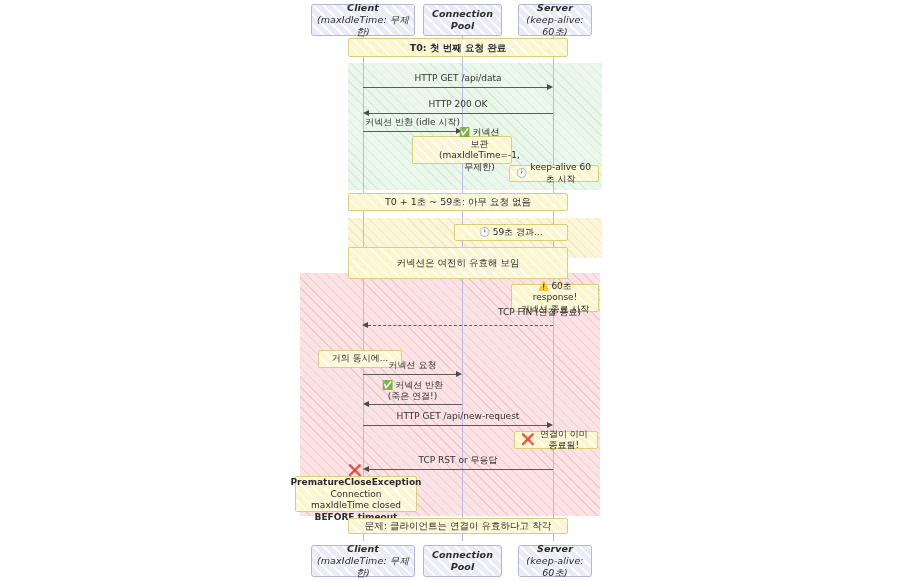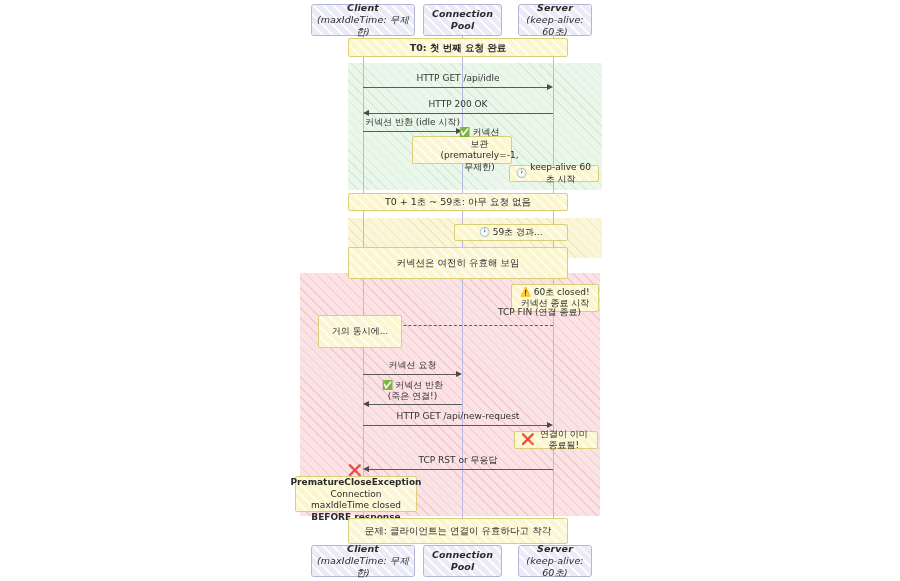--- a/index.html
+++ b/index.html
@@ -127,37 +127,37 @@
   </div>
   <div class="actor" style="left:518px;top:4px;width:74px;height:32px;">
     <span class="l1">Server</span>
     <span class="l2">(keep-alive: 60초)</span>
   </div>
 
   <div class="note wide" style="left:348px;top:38px;width:220px;height:19px;justify-content:center;">
     <span class="em">T0: 첫 번째 요청 완료</span>
   </div>
 
-  <div class="msg-label" style="left:363px;top:73px;width:190px;">HTTP GET /api/idle</div>
+  <div class="msg-label" style="left:363px;top:73px;width:190px;">HTTP GET /api/data</div>
   <div class="arrow-line" style="left:363px;top:87px;width:184px;"></div>
   <div class="arrow-head right" style="left:547px;top:84px;"></div>
 
   <div class="msg-label" style="left:363px;top:99px;width:190px;">HTTP 200 OK</div>
   <div class="arrow-line" style="left:369px;top:113px;width:184px;"></div>
   <div class="arrow-head left" style="left:363px;top:110px;"></div>
 
   <div class="msg-label" style="left:363px;top:117px;width:99px;">커넥션 반환 (idle 시작)</div>
   <div class="arrow-line" style="left:363px;top:131px;width:93px;"></div>
   <div class="arrow-head right" style="left:456px;top:128px;"></div>
 
   <div class="note" style="left:412px;top:136px;width:100px;height:28px;padding-left:41px;">
     <span>
       <span class="ico ico-check">✅</span><span>커넥션 보관</span>
     </span>
-    <span>(prematurely=-1, 무제한)</span>
+    <span>(maxIdleTime=-1, 무제한)</span>
   </div>
 
   <div class="note" style="left:509px;top:165px;width:90px;height:17px;flex-direction:row;">
     <span class="ico ico-clock">🕐</span>
       <span>keep-alive 60초 시작</span>
   </div>
 
   <div class="note wide" style="left:348px;top:193px;width:220px;height:18px;">
     <span>T0 + 1초 ~ 59초: 아무 요청 없음</span>
   </div>
@@ -166,30 +166,30 @@
     <span class="ico ico-clock">🕐</span>
       <span>59초 경과...</span>
   </div>
 
   <div class="note wide" style="left:348px;top:247px;width:220px;height:32px;">
     <span>커넥션은 여전히 유효해 보임</span>
   </div>
 
   <div class="note" style="left:511px;top:284px;width:88px;height:28px;">
     <span>
-      <span class="ico ico-warn">⚠️</span><span>60초 closed!</span>
+      <span class="ico ico-warn">⚠️</span><span>60초 response!</span>
     </span>
     <span>커넥션 종료 시작</span>
   </div>
 
   <div class="msg-label" style="left:462px;top:307px;width:91px;padding-left:32px;">TCP FIN (연결 종료)</div>
   <div class="arrow-line dashed" style="left:368px;top:325px;width:185px;"></div>
   <div class="arrow-head left" style="left:362px;top:322px;"></div>
 
-  <div class="note" style="left:318px;top:315px;width:84px;height:33px;">
+  <div class="note" style="left:318px;top:350px;width:84px;height:18px;">
     <span>거의 동시에...</span>
   </div>
 
   <div class="msg-label" style="left:363px;top:360px;width:99px;">커넥션 요청</div>
   <div class="arrow-line" style="left:363px;top:374px;width:93px;"></div>
   <div class="arrow-head right" style="left:456px;top:371px;"></div>
 
   <div class="msg-label" style="left:363px;top:380px;width:99px;">
     <span>
       <span class="ico ico-check">✅</span><span>커넥션 반환</span>
@@ -210,24 +210,24 @@
 
   <div class="msg-label" style="left:363px;top:455px;width:190px;">TCP RST or 무응답</div>
   <div class="arrow-line" style="left:369px;top:469px;width:184px;"></div>
   <div class="arrow-head left" style="left:363px;top:466px;"></div>
 
   <div class="note" style="left:295px;top:476px;width:122px;height:36px;">
     <span>
       <span class="ico ico-x">❌</span><span class="em">PrematureCloseException</span>
     </span>
     <span>Connection maxIdleTime closed</span>
-    <span class="em">BEFORE response</span>
-  </div>
-
-  <div class="note wide" style="left:348px;top:518px;width:220px;height:26px;">
+    <span class="em">BEFORE timeout</span>
+  </div>
+
+  <div class="note wide" style="left:348px;top:518px;width:220px;height:16px;">
     <span>문제: 클라이언트는 연결이 유효하다고 착각</span>
   </div>
 
   <div class="actor" style="left:311px;top:545px;width:104px;height:32px;">
     <span class="l1">Client</span>
     <span class="l2">(maxIdleTime: 무제한)</span>
   </div>
   <div class="actor" style="left:423px;top:545px;width:79px;height:32px;">
     <span class="l1">Connection Pool</span>
   </div>

